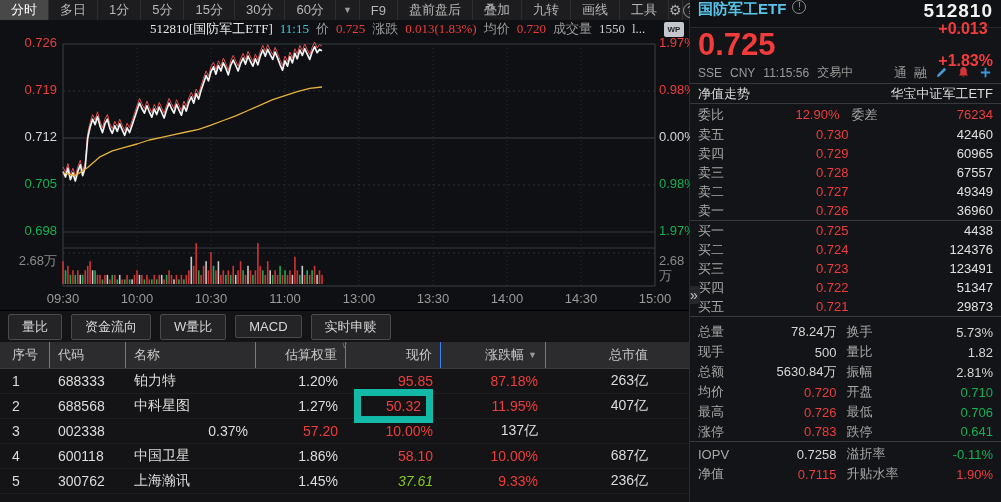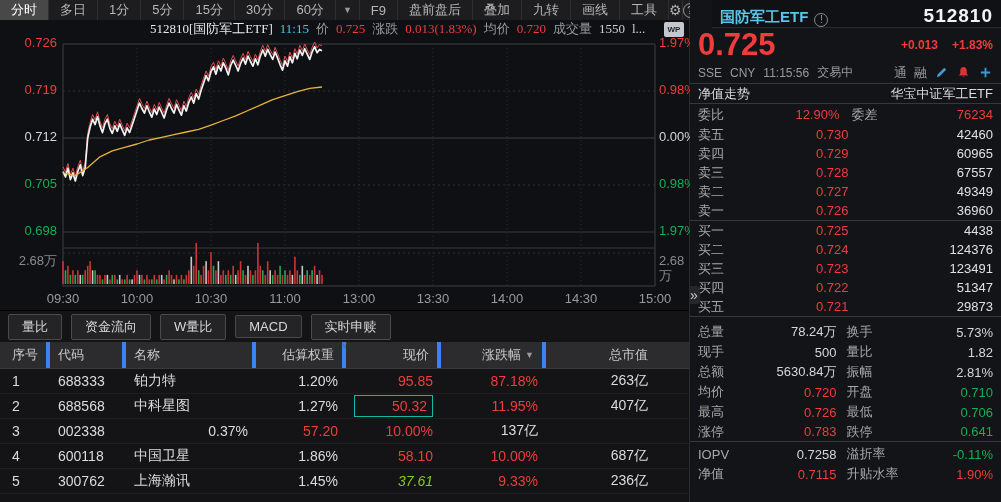--- a/index.html
+++ b/index.html
@@ -35,37 +35,37 @@
 
   
   .tabbar { height:32px; background:#141416; display:flex; align-items:center; padding-left:8px; gap:9px; flex:none; border-top:1px solid #000; }
   .subtab { background:#242426; border:1px solid #4a4a4c; color:#d8d8d8; font-size:13px; padding:3px 13px; border-radius:2px; cursor:default; }
 
   
   .tablewrap { flex:1; display:flex; flex-direction:column; background:#141416; position:relative; }
   .collapse-ic { position:absolute; top:-2px; left:50%; transform:translateX(-50%); color:#6a6a6a; font-size:9px; }
   .trow { display:grid; grid-template-columns:50px 76px 130px 90px 95px 105px 110px; align-items:center; height:25px; font-size:14px; }
   .thead { background:#2c2c2e; color:#c9c9c9; font-size:13px; height:27px; border-bottom:1px solid #3a3a3a; }
-  .thead .tc { border-right:4px solid #3b82f6; height:100%; display:flex; align-items:center; }
+  .thead .tc { border-right:1px solid #3b82f6; height:100%; display:flex; align-items:center; }
   .thead .tc.num { justify-content:flex-end; }
   .tbody .trow { border-bottom:1px solid #1e1e20; }
   .tc { padding:0 8px; overflow:hidden; white-space:nowrap; }
   .tc.num { text-align:right; }
   .tc.c0 { padding-left:12px; }
   .sorticon { font-size:9px; color:#9a9a9a; margin-left:4px; }
-  .cellbox { display:block; border:1px solid #14b8a6; padding:0 5px; line-height:20px; }
+  .cellbox { display:block; border:7px solid #14b8a6; padding:0 5px; line-height:20px; }
 
   
-  .p-head { height:28px; background:#101114; display:flex; align-items:flex-end; padding:0 8px; border-bottom:1px solid #2a2a2a; flex:none;margin-left:22px; }
+  .p-head { height:28px; background:#101114; display:flex; align-items:flex-start; padding:0 8px; border-bottom:1px solid #2a2a2a; flex:none; }
   .p-name { color:#58c6ea; font-size:15px; font-weight:bold; }
   .p-info { width:14px; height:14px; border:1px solid #8a8a8a; border-radius:50%; color:#9a9a9a; font-size:10px; line-height:12px; text-align:center; margin-left:6px; }
   .p-code { margin-left:auto; color:#f2f2f2; font-size:19px; font-weight:bold; letter-spacing:1px; }
   .p-price { height:34px; display:flex; align-items:center; padding:0 8px; flex:none; }
   .p-last { color:#f23c3c; font-size:31px; font-weight:bold; line-height:32px; }
-  .p-chg { margin-left:auto; color:#f23c3c; font-size:12px; font-weight:bold; display:flex; gap:14px; }
+  .p-chg { margin-left:auto; color:#f23c3c; font-size:16px; font-weight:bold; display:flex; gap:14px;flex-direction:column; }
   .p-status { height:21px; display:flex; align-items:center; padding:0 8px; font-size:12px; color:#9a9a9a; gap:8px; flex:none; }
   .p-badges { margin-left:auto; display:flex; align-items:center; gap:7px; font-size:13px; color:#9a9a9a; }
   .icon-btn { width:15px; height:15px; display:flex; align-items:center; justify-content:center; }
   .p-nav { height:21px; display:flex; align-items:center; padding:0 8px; font-size:13px; color:#dcdcdc; border-top:1px solid #38383a; border-bottom:1px solid #38383a; flex:none; }
   .p-nav .navr { margin-left:auto; }
   .wb-row { height:21px; display:grid; grid-template-columns:44px 1fr 56px 1fr; align-items:center; padding:0 8px; font-size:13px; flex:none; }
   .wb-row .lab { color:#a8a8a8; }
   .wb-row .val { text-align:right; }
   .ob-row { height:19px; display:grid; grid-template-columns:50px 1fr 1fr; align-items:center; padding:0 8px; font-size:13px; }
   .ob-row .lab { color:#a8a8a8; }

